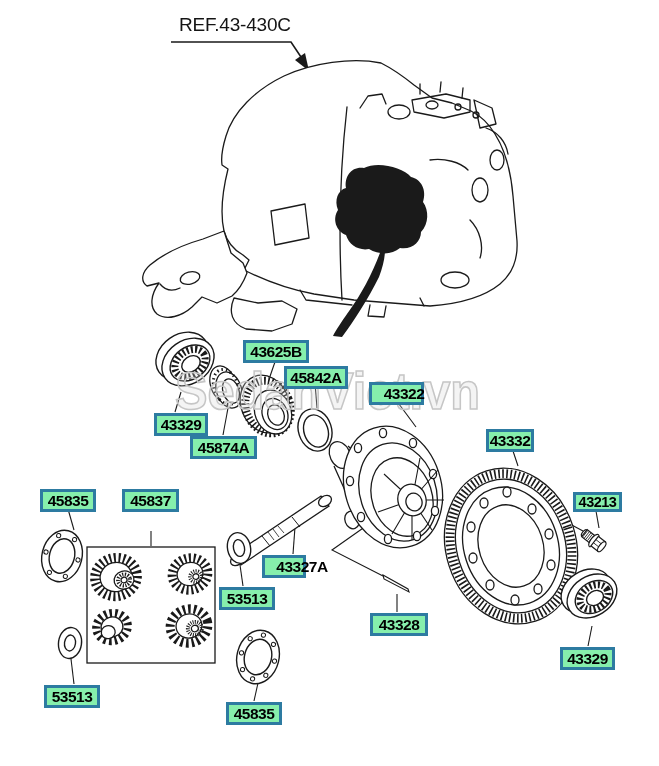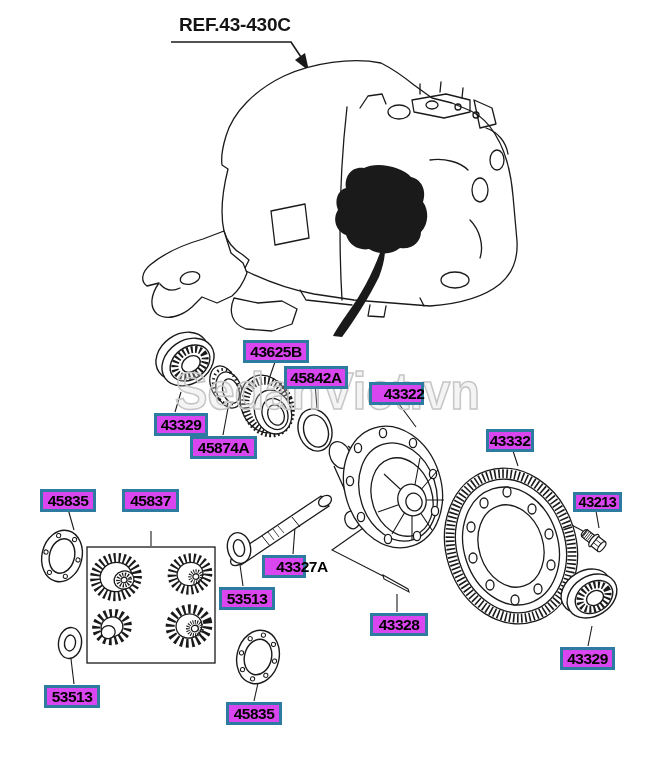--- a/index.html
+++ b/index.html
@@ -1,22 +1,22 @@
 <!DOCTYPE html>
 <html><head>
 <meta charset="utf-8">
 <style>
   html,body{margin:0;padding:0;background:#ffffff;}
   .stage{position:relative;width:659px;height:766px;background:#ffffff;overflow:hidden;
          font-family:"Liberation Sans",sans-serif;}
   .artwork{position:absolute;left:0;top:0;}
-  .ref-label{position:absolute;left:179px;top:14px;font-size:19px;font-weight:bold;
+  .ref-label{position:absolute;left:179px;top:14px;font-size:19px;font-weight:normal;
              color:#141414;letter-spacing:-0.2px;white-space:nowrap;}
   .callout{position:absolute;display:flex;align-items:center;justify-content:center;
-           box-sizing:border-box;height:23px;background:#d946ef;border:3px solid #2d7ba1;
+           box-sizing:border-box;height:23px;background:#86efac;border:3px solid #2d7ba1;
            color:#000;font-weight:bold;font-size:15.5px;letter-spacing:-0.5px;
            line-height:1;white-space:nowrap;cursor:pointer;}
 </style>
 </head>
 <body>
 
 <div class="stage">
 
   <svg class="artwork" width="659" height="766" viewBox="0 0 659 766">
 

